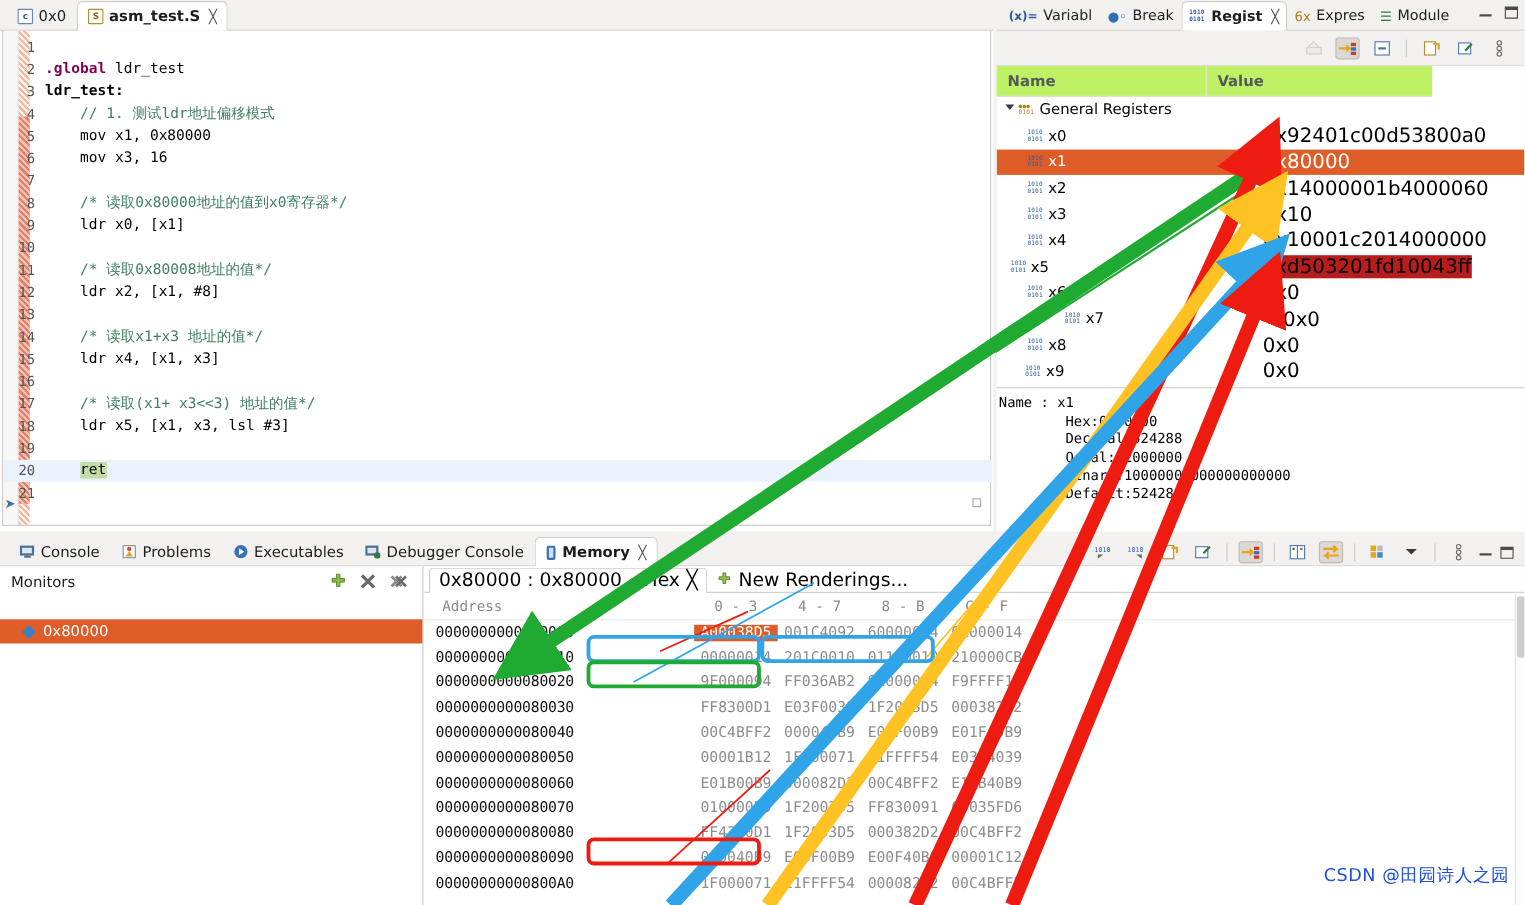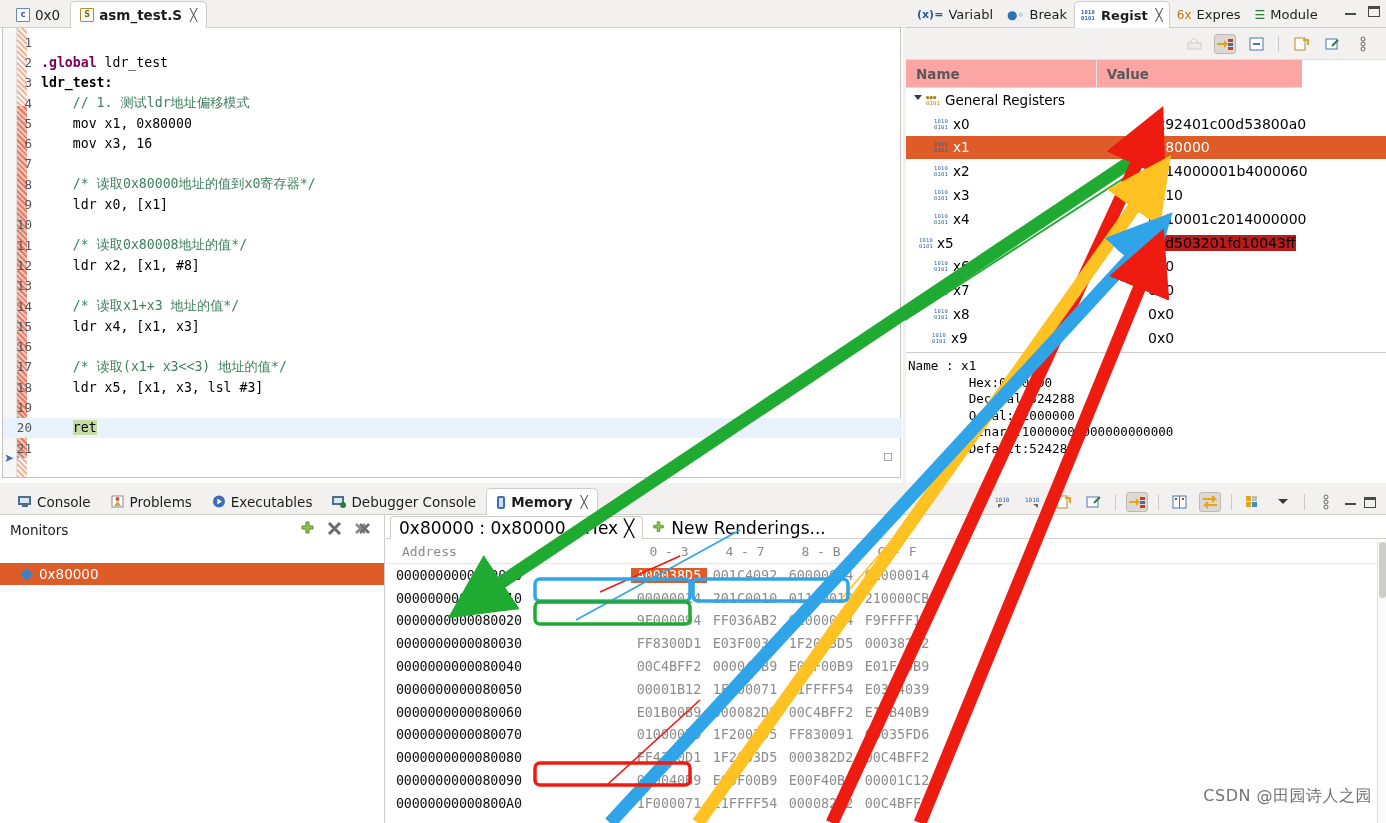--- a/index.html
+++ b/index.html
@@ -115,32 +115,32 @@
     position:absolute; left:0; top:28px; width:480px; height:32px;
     background:#f2f1f0; display:flex; align-items:center; justify-content:flex-end;
     gap:9px; padding-right:12px; border-bottom:1px solid #dedcd8;
   }
   .tb-btn { width:22px; height:20px; display:flex; align-items:center; justify-content:center; border-radius:3px; }
   .tb-btn.pressed { background:#dcd9d4; border:1px solid #bdb9b2; }
   .tb-sep { width:1px; height:16px; background:#cbc8c3; margin:0 2px; }
 
   #reg-head {
     position:absolute; left:0; top:60px; width:396px; height:28px;
-    background:#fca5a5; border-bottom:1px solid #e0dedb; display:flex;
+    background:#bef264; border-bottom:1px solid #e0dedb; display:flex;
   }
   #reg-head .col {
     font-size:13.5px; font-weight:700; color:#595959; display:flex; align-items:center; padding-left:10px;
   }
   .col-name { width:230px; }
   .col-val { width:250px; border-left:1px solid #e6e4e1; }
 
   #reg-rows { position:absolute; left:0; top:88px; width:480px; height:264px; overflow:hidden; }
   .reg-row { position:relative; height:23.8px; display:flex; align-items:center; }
   .reg-row .rn { width:230px; display:flex; align-items:center; gap:4px; font-size:13.5px; padding-left:10px; }
-  .reg-row .rv { width:250px; padding-left:12px; font-size:14px; }
+  .reg-row .rv { width:250px; padding-left:12px; font-size:18px; }
   .reg-row.sel { background:#dd5c28; color:#fff; }
   .reg-row.sel .rv { color:#fff; }
   .rv-yellow { background:#b91c1c; }
   .tri { width:0;height:0;border-left:5px solid #3a3a3a;border-top:4px solid transparent;border-bottom:4px solid transparent; }
   .tri.open { border-left:4px solid transparent;border-right:4px solid transparent;border-top:5px solid #3a3a3a; }
 
   #reg-detail {
     position:absolute; left:0; top:352px; width:480px; height:131px;
     background:#fff; border-top:1px solid #cfcdc9;
     font-family:"DejaVu Sans Mono", monospace; font-size:12.6px;
@@ -197,21 +197,21 @@
     position:absolute; right:0; top:25px; width:9px; height:283px; background:#fbfbfb;
     border-left:1px solid #e2e0dd;
   }
   #mem-scroll .thumb { position:absolute; left:1px; top:2px; width:7px; height:56px; background:#cfcdc9; border-radius:3px; }
 
   
   #overlay { position:absolute; left:0; top:0; width:1386px; height:823px; pointer-events:none; }
 
   #watermark {
     position:absolute; right:14px; bottom:16px;
-    font-size:16px; color:#737373; letter-spacing:.5px;
+    font-size:16px; color:#1d4ed8; letter-spacing:.5px;
   }
 </style>
 </head>
 <body>
 
 <div id="root">
 
   <div class="panel" id="editor-panel">
 
     <div class="tabbar" id="editor-tabs">
@@ -480,21 +480,21 @@
             <div class="rn" style="padding-left: 28px;">
               <span class="ico ico-bin">
                 <span>1010</span>
                 <span>0101</span>
               </span>
               <span>x6</span>
             </div>
             <div class="rv"><span>0x0</span></div>
           </div>
           <div class="reg-row">
-            <div class="rn" style="padding-left: 28px;">
+            <div class="rn" style="padding-left: 28px; margin-left: 34px;">
               <span class="ico ico-bin">
                 <span>1010</span>
                 <span>0101</span>
               </span>
               <span>x7</span>
             </div>
             <div class="rv"><span>0x0</span></div>
           </div>
           <div class="reg-row">
             <div class="rn" style="padding-left: 28px;">

